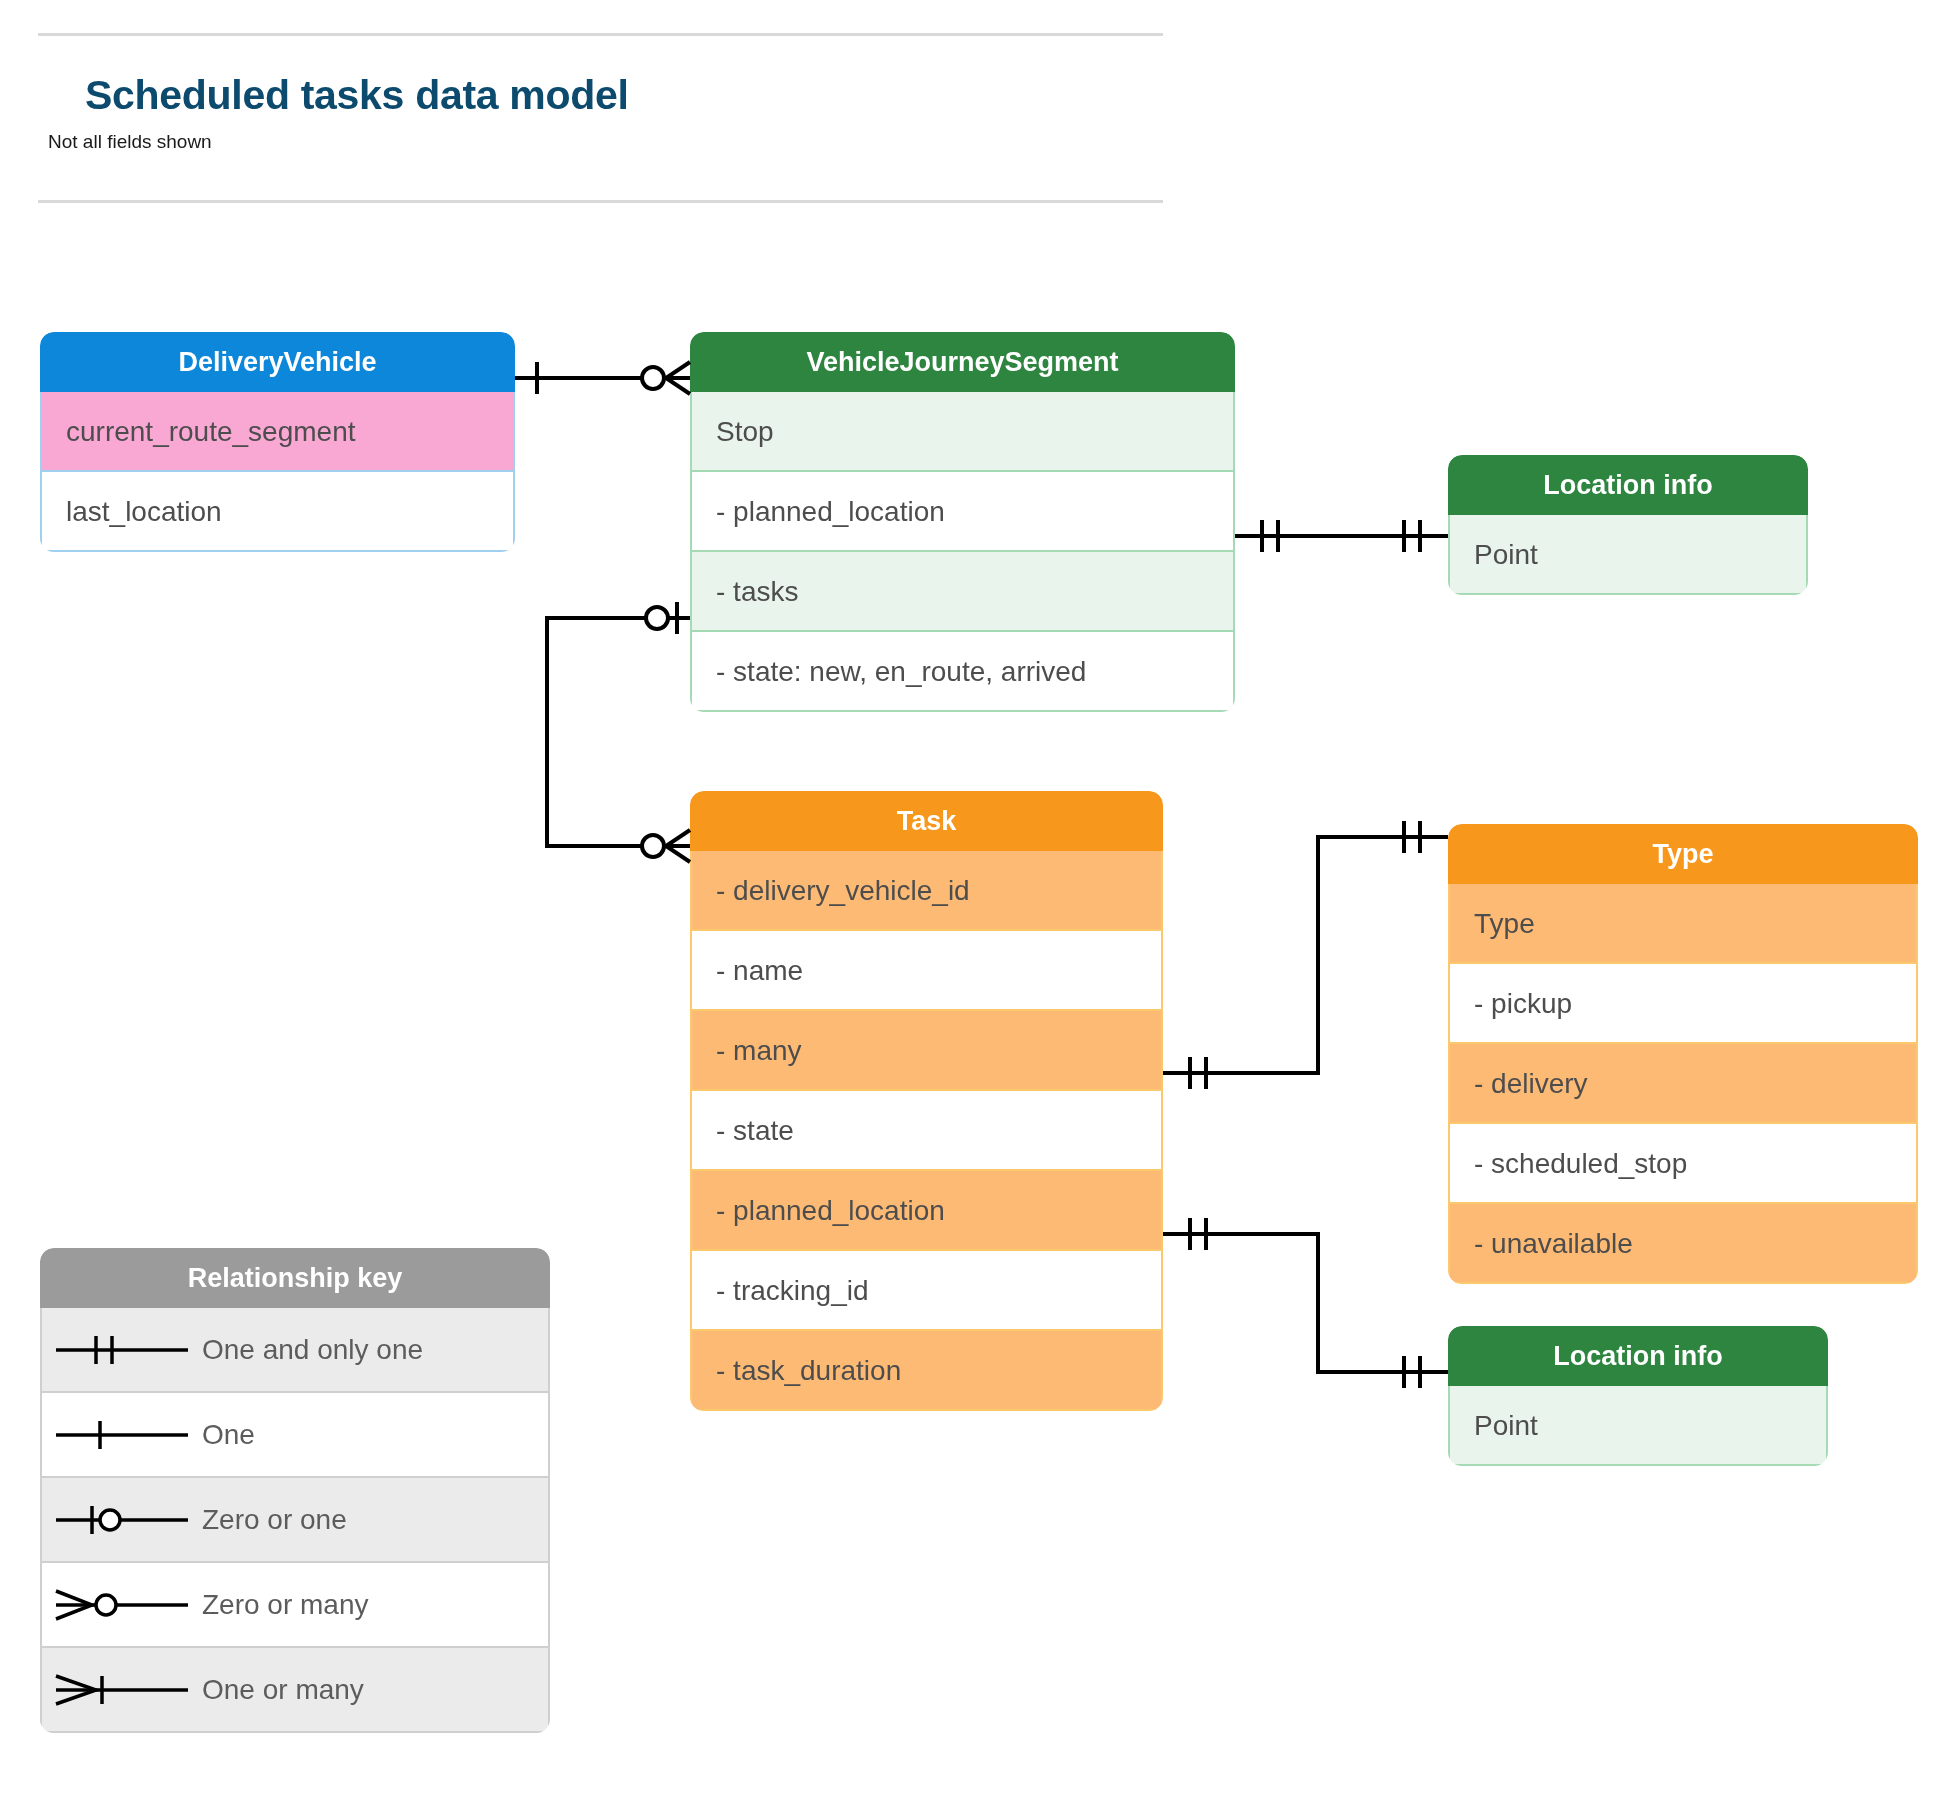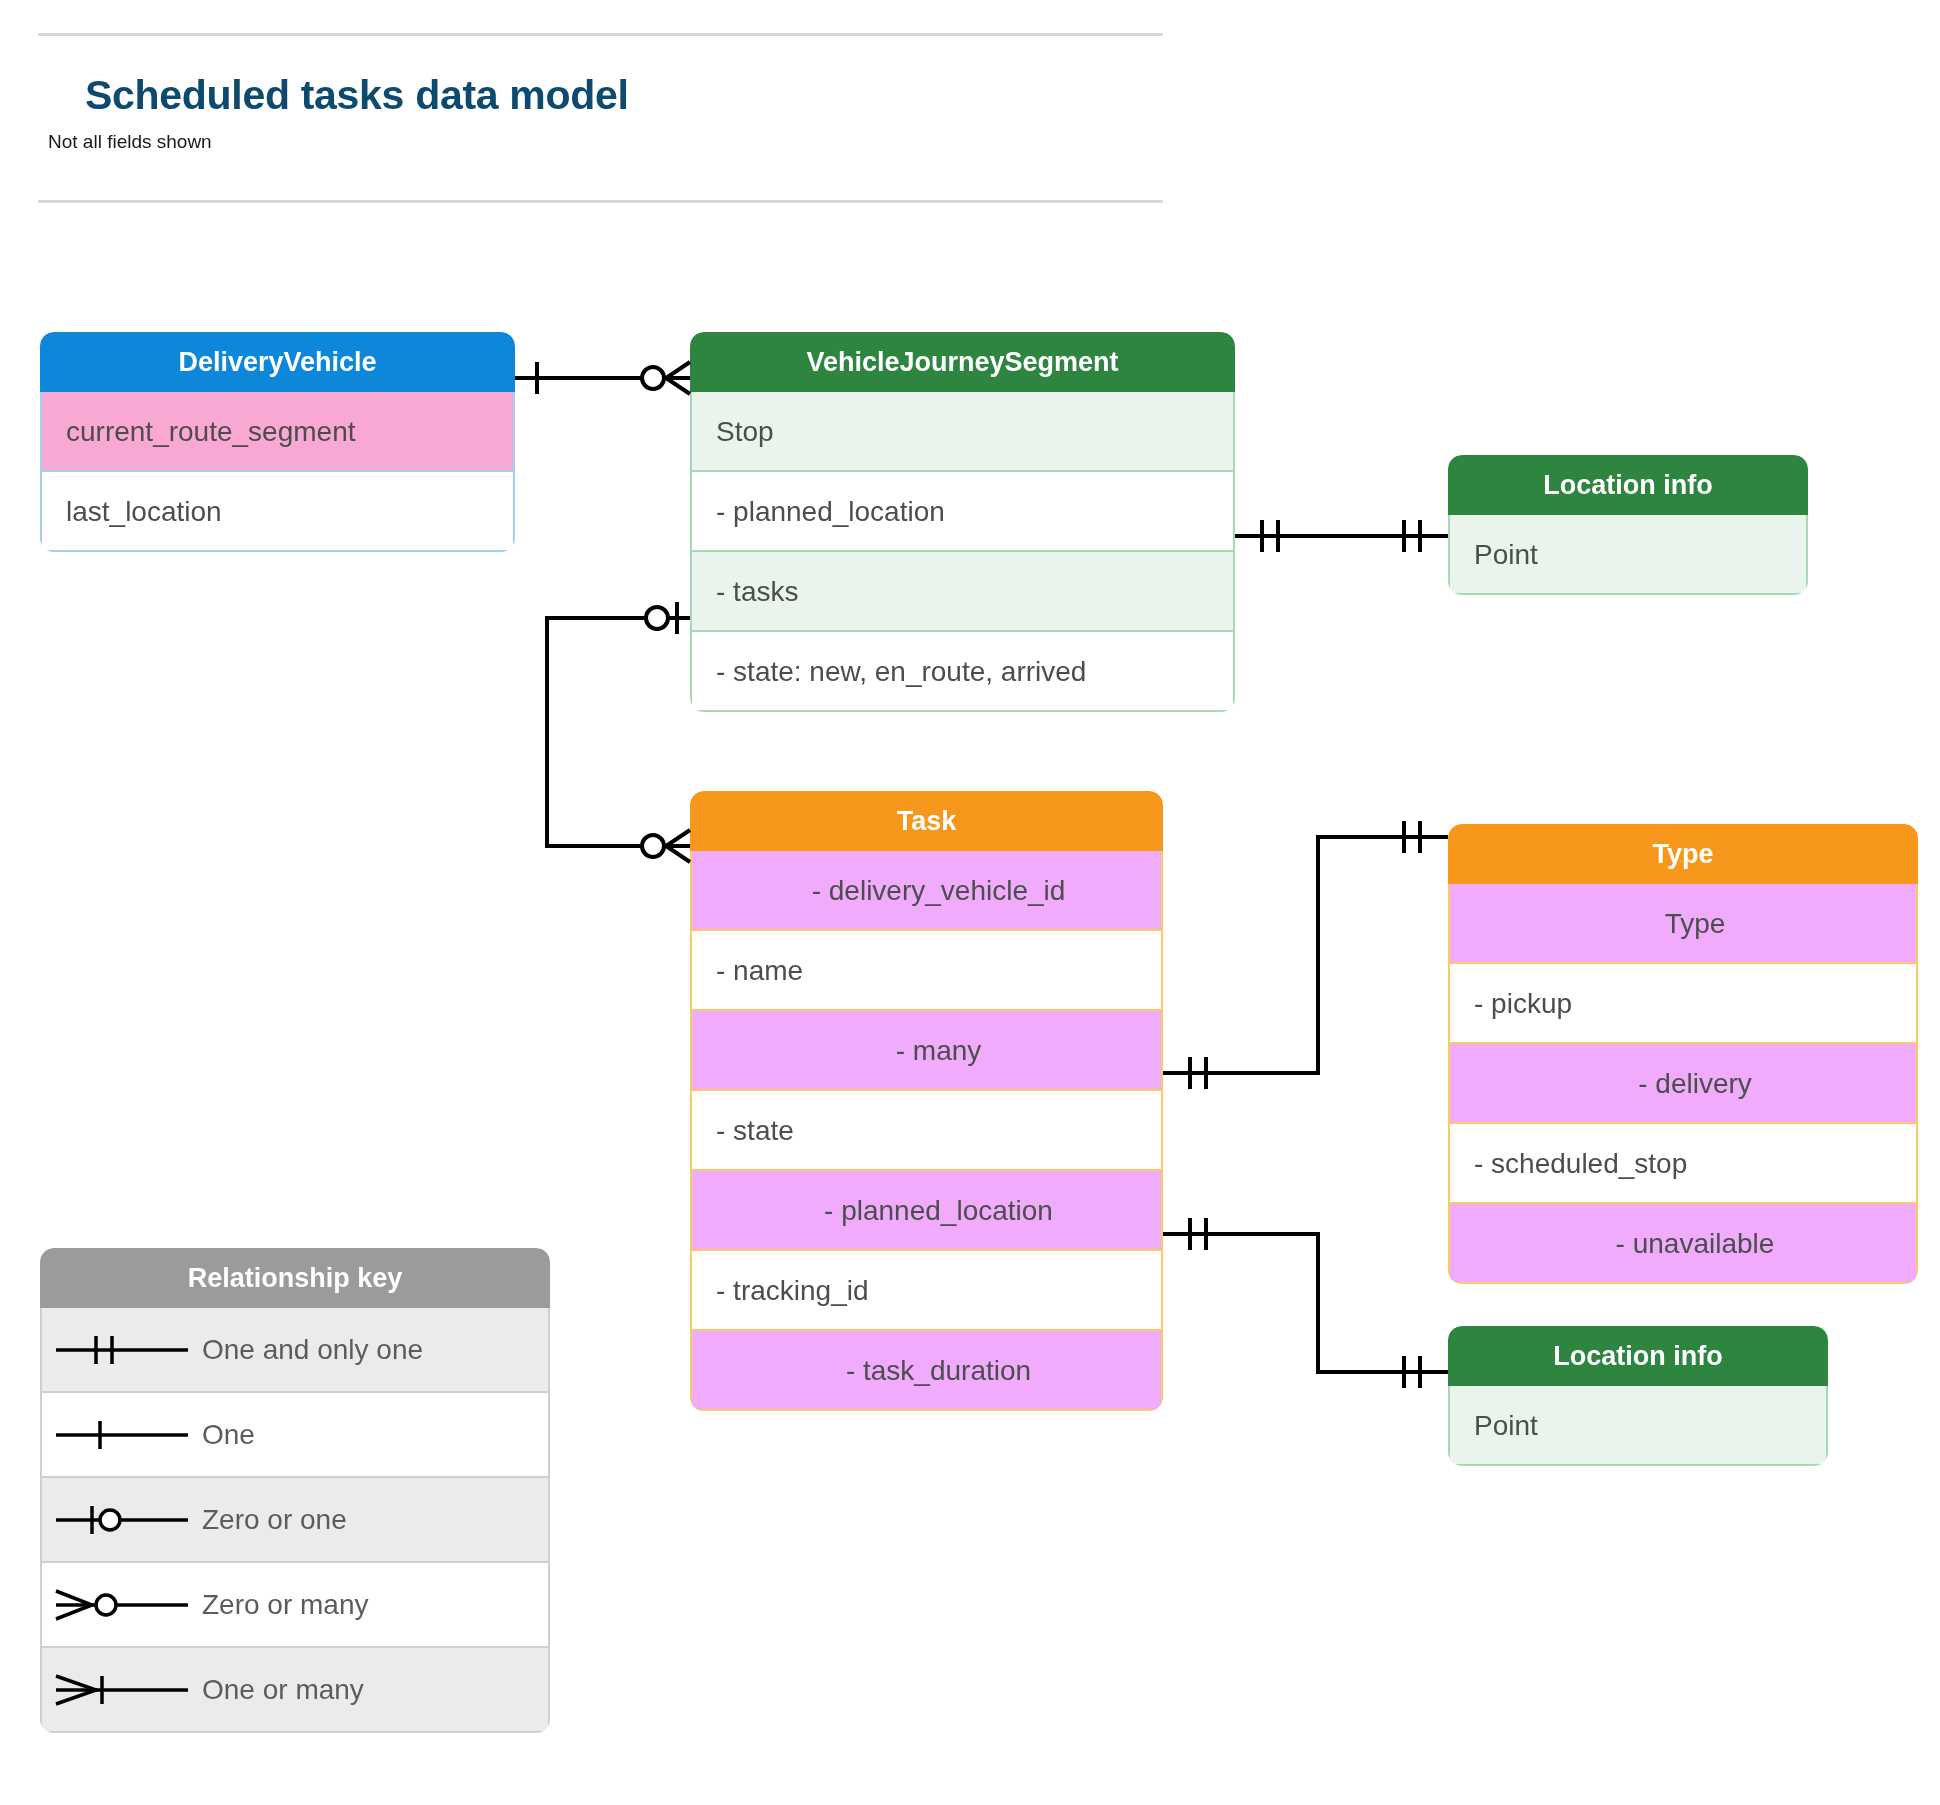--- a/index.html
+++ b/index.html
@@ -49,21 +49,21 @@
   .e-blue .erow.tint{background:#f9a8d4;}
   .e-blue .erow.plain{background:#ffffff;}
   
   .e-green .ehead{background:#2e8540;}
   .e-green .erow{border-color:#a5dab4;}
   .e-green .erow.tint{background:#e9f4ec;}
   .e-green .erow.plain{background:#ffffff;}
   
   .e-orange .ehead{background:#f7981d;}
   .e-orange .erow{border-color:#fbc96b;}
-  .e-orange .erow.tint{background:#f0abfc;text-align:center;}
+  .e-orange .erow.tint{background:#fdba74;}
   .e-orange .erow.plain{background:#ffffff;}
   
   .e-gray .ehead{background:#9b9b9b;}
 
   
   .legend-row{
     box-sizing:border-box;height:85px;
     border-bottom:2px solid #cfcfcf;border-left:2px solid #cfcfcf;border-right:2px solid #cfcfcf;
     display:flex;align-items:center;
   }

